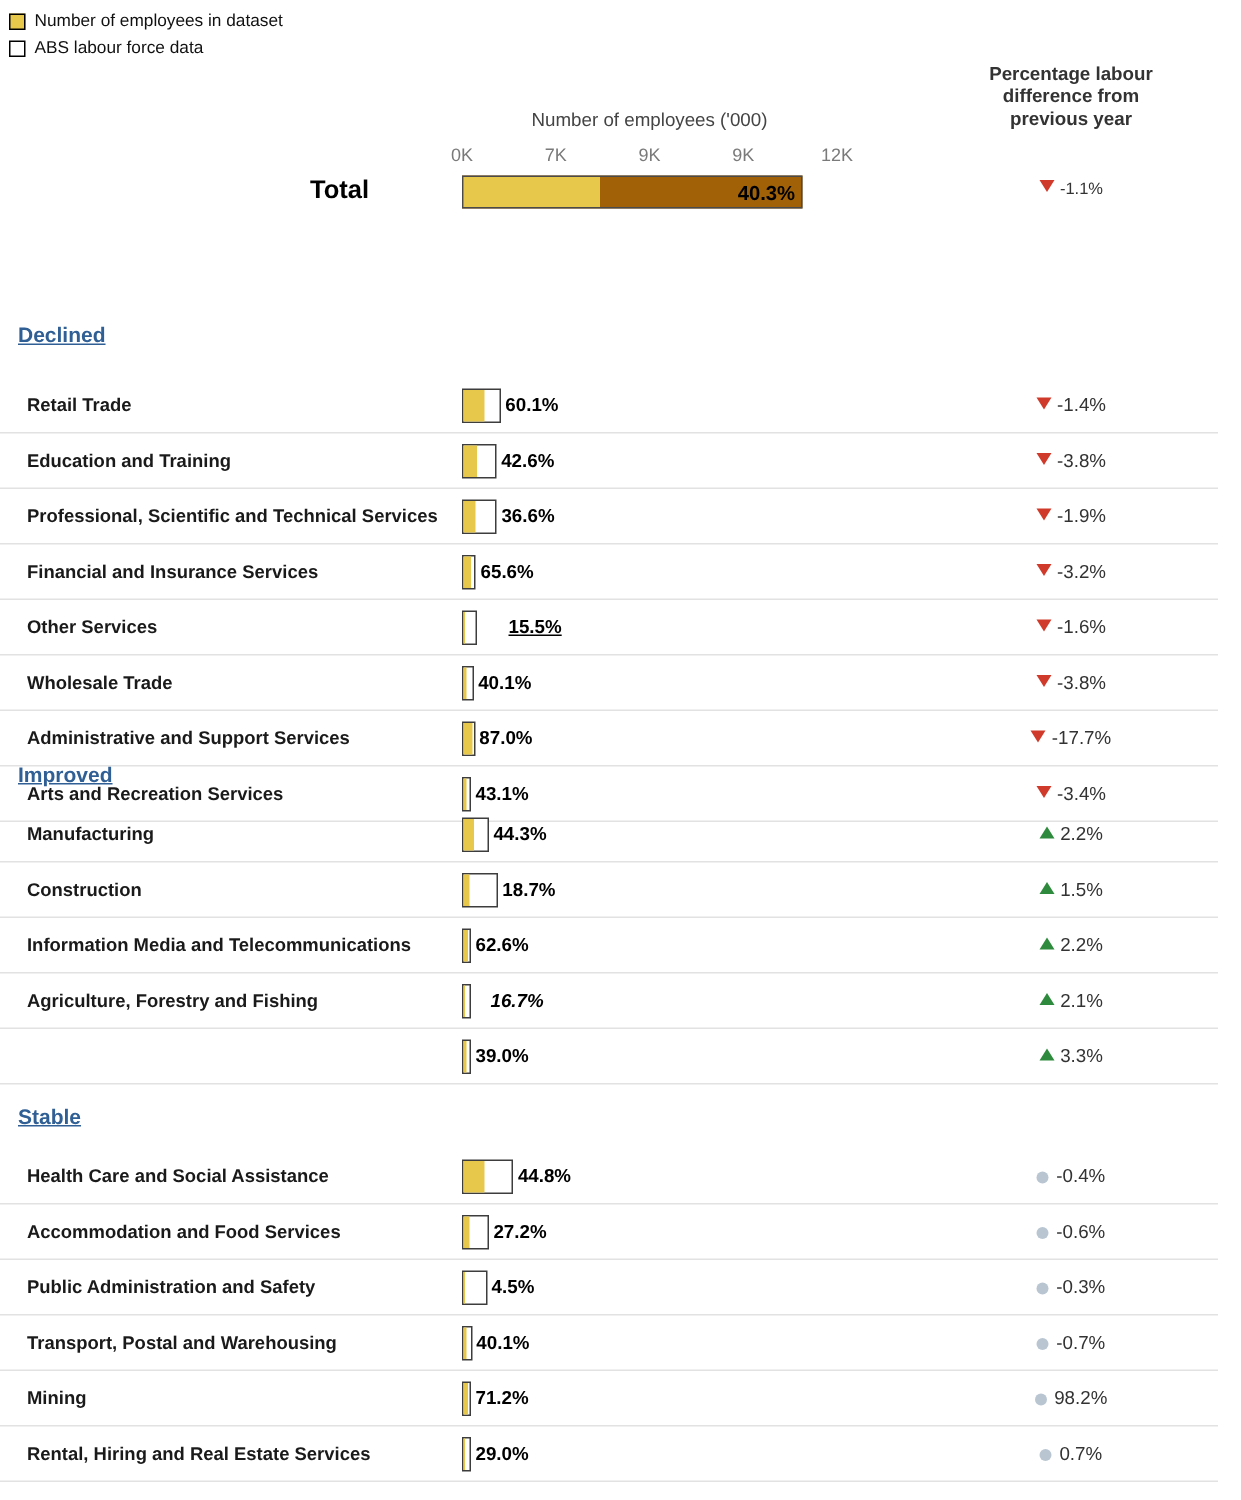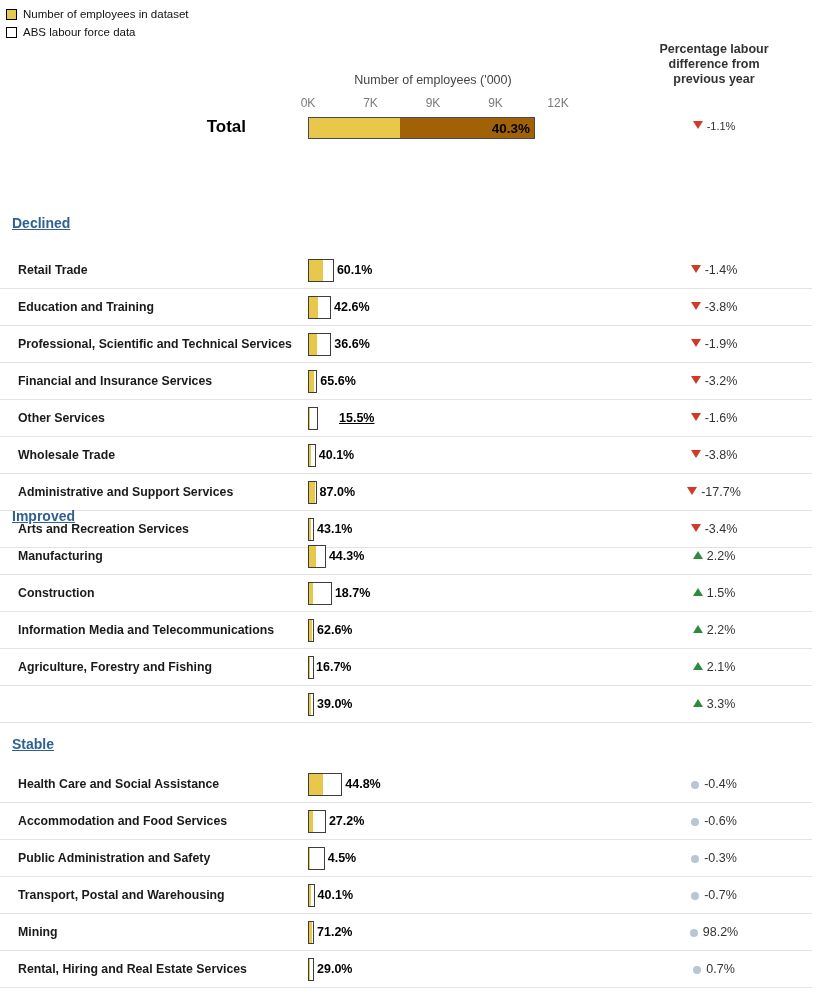--- a/index.html
+++ b/index.html
@@ -352,21 +352,21 @@
         <div class="bar-fill" style="width: 62.7273%;"></div>
       </div>
       <div class="bar-value" style="left: 317px;">62.6%</div>
       <div class="delta"><span class="tri tri-up"></span><span>2.2%</span></div>
     </div>
     <div class="row" style="top: 649px;">
       <div class="row-label">Agriculture, Forestry and Fishing</div>
       <div class="bar-track" style="width: 6px;">
         <div class="bar-fill" style="width: 16.5517%;"></div>
       </div>
-      <div class="bar-value" style="left: 316px;">16.7%</div>
+      <div class="bar-value" style="left: 327px; font-style: italic;">16.7%</div>
       <div class="delta"><span class="tri tri-up"></span><span>2.1%</span></div>
     </div>
     <div class="row" style="top: 686px;">
       <div class="bar-track" style="width: 6px;">
         <div class="bar-fill" style="width: 38.75%;"></div>
       </div>
       <div class="bar-value" style="left: 317px;">39.0%</div>
       <div class="delta"><span class="tri tri-up"></span><span>3.3%</span></div>
     </div>
     <div class="group-heading" style="top: 736px;">Stable</div>

